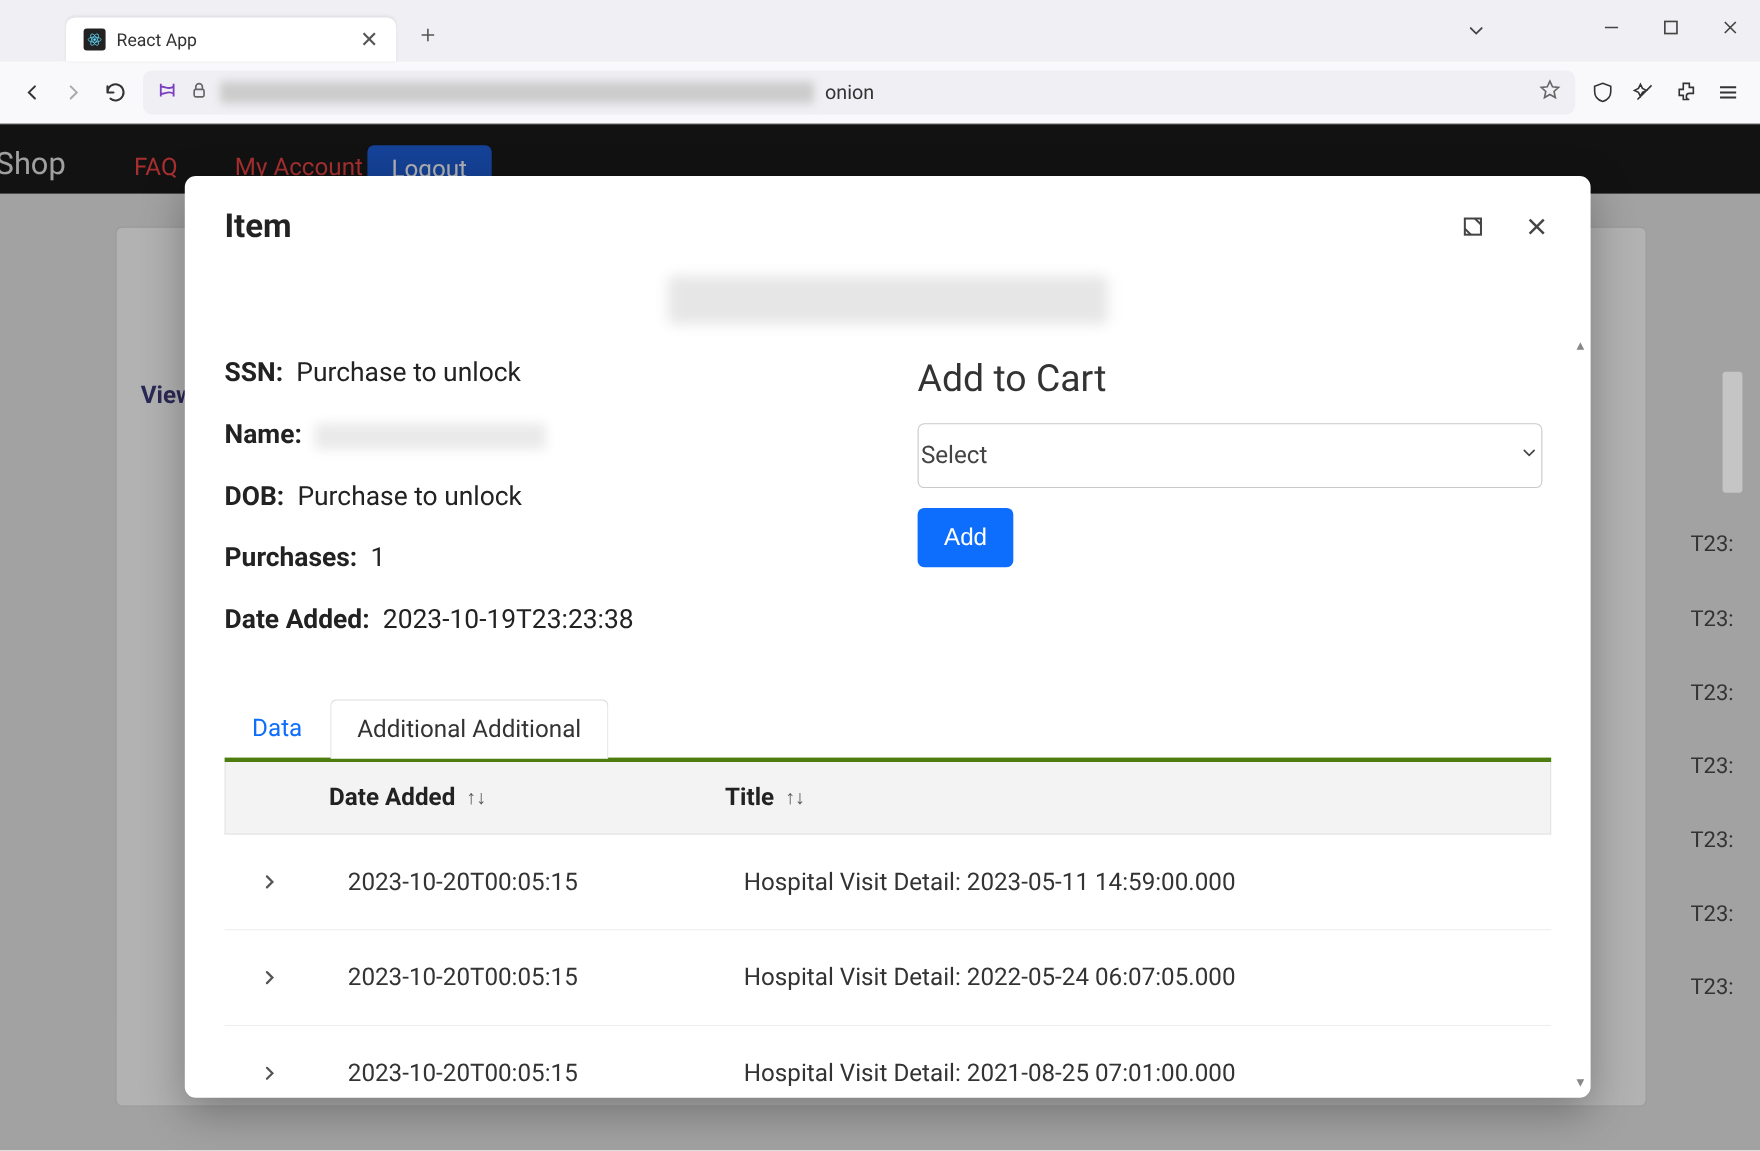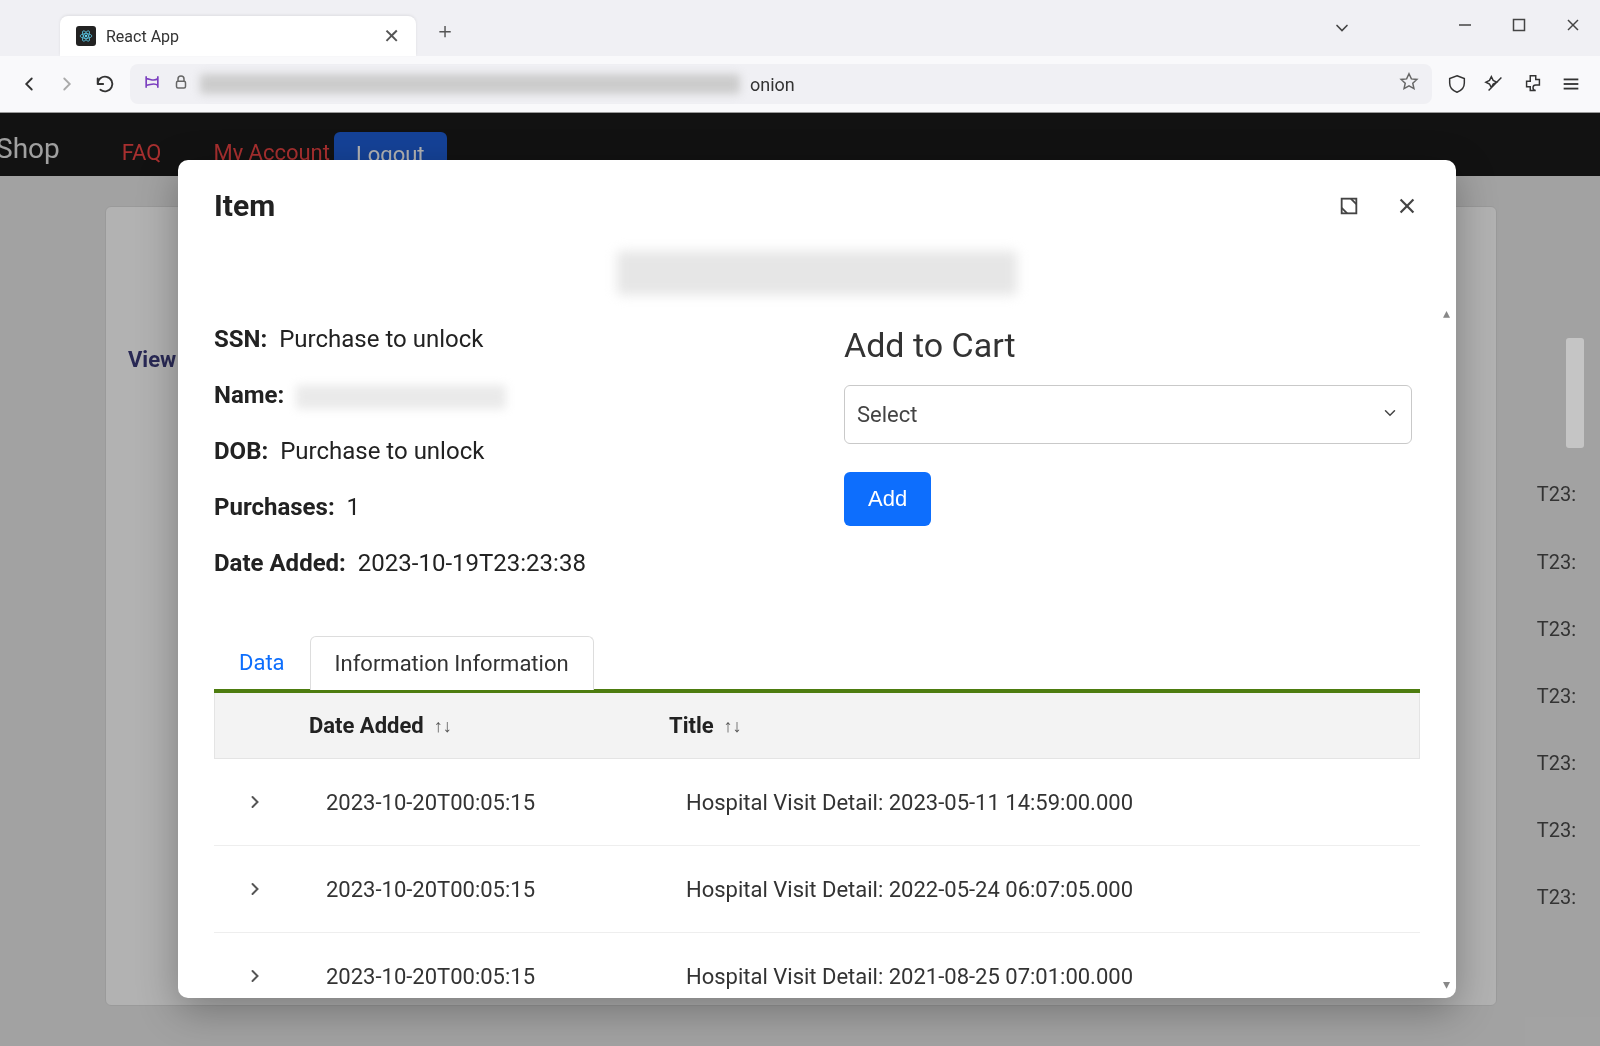--- a/index.html
+++ b/index.html
@@ -23,21 +23,21 @@
       padding: 8px 0 0 60px;
       height: 56px;
     }
     .tab {
       background: #fff;
       border-radius: 8px 8px 0 0;
       padding: 8px 16px;
       display: flex;
       align-items: center;
       gap: 10px;
-      width: 356px;
+      width: 300px;
       height: 40px;
       box-shadow: 0 -1px 3px rgba(0,0,0,0.08);
     }
     .tab-favicon {
       width: 20px; height: 20px;
       background: #222;
       border-radius: 3px;
       display: flex; align-items: center; justify-content: center;
     }
     .tab-favicon svg { width: 14px; height: 14px; }
@@ -142,21 +142,21 @@
     
     .overlay-cover {
       position:absolute;
       top: 112px; left:0; right:0; bottom:0;
       background: rgba(0,0,0,0.30);
     }
 
     .modal {
       position: absolute;
       top: 160px;
-      left: 178px;
+      left: 168px;
       width: 1278px;
       height: 838px;
       background: #fff;
       border-radius: 10px;
       box-shadow: 0 12px 40px rgba(0,0,0,0.3);
       overflow: hidden;
       display: flex;
       flex-direction: column;
     }
     .modal-header {
@@ -198,28 +198,28 @@
       background: #eaeaea;
       filter: blur(5px);
       border-radius: 3px;
       vertical-align: middle;
     }
 
     .cart-title { font-size: 34px; color: #333; margin-bottom: 20px; }
     .select {
       border: 1px solid #c9c9c9;
       border-radius: 6px;
-      padding: 16px 12px;
+      padding: 16px 2px;
       font-size: 22px;
       color: #444;
       display: flex;
       justify-content: space-between;
       align-items: center;
       cursor: pointer;
-      margin-bottom: 28px;
+      margin-bottom: 18px;
       width: 568px;
     }
     .add-btn {
       background: #0d6efd;
       color: #fff;
       border: none;
       border-radius: 6px;
       padding: 14px 24px;
       font-size: 22px;
       cursor: pointer;
@@ -474,21 +474,21 @@
           <span><svg width="18" height="18" viewBox="0 0 24 24">
                 <path d="M6 9l6 6 6-6" stroke="currentColor" stroke-width="2" fill="none" stroke-linecap="round"></path>
               </svg></span>
         </div>
         <button class="add-btn">Add</button>
       </div>
     </div>
 
     <div class="tabs">
       <div class="tab-item inactive">Data</div>
-      <div class="tab-item active">Information Information</div>
+      <div class="tab-item active">Additional Additional</div>
     </div>
 
     <div class="table-header">
       <div class="col-expand"></div>
       <div class="col-date">
         <span>Date Added</span>
         <span class="sort-icon">↑↓</span>
       </div>
       <div class="col-title">
         <span>Title</span>

